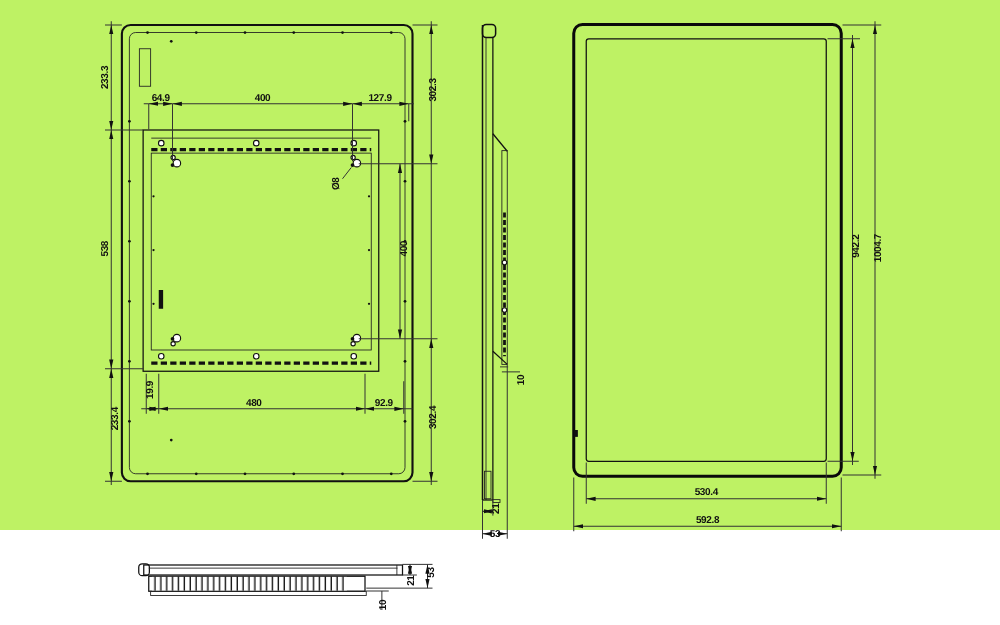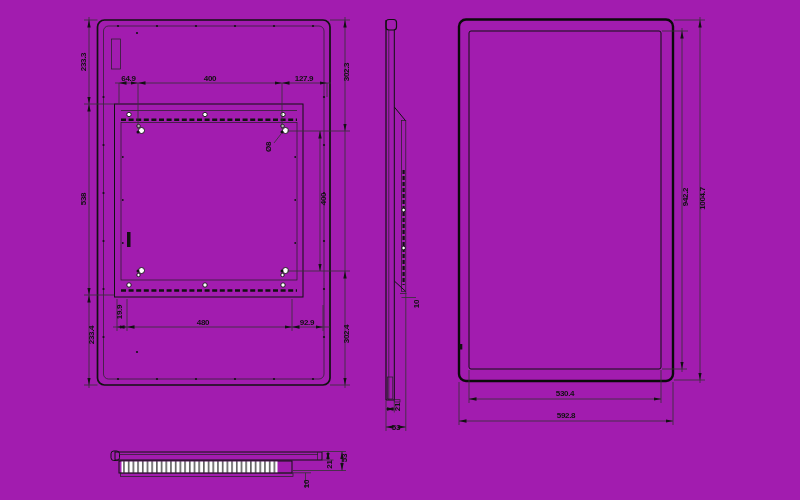--- a/index.html
+++ b/index.html
@@ -1,17 +1,17 @@
 <!DOCTYPE html>
 <html><head>
 <meta charset="utf-8">
 <style>
   html,body{margin:0;padding:0;background:#fff;}
   body{width:800px;height:500px;overflow:hidden;font-family:"Liberation Sans",sans-serif;}
-  #canvas{width:800px;height:500px;position:relative;background:#a21caf;}
+  #canvas{width:800px;height:424px;position:relative;background:#bef264;}
   svg{display:block;}
   .o17{fill:none;stroke:#111;stroke-width:1.7}
   .o24{fill:none;stroke:#0a0a0a;stroke-width:2.4}
   .o12{fill:none;stroke:#111;stroke-width:1.2}
   .o1{fill:none;stroke:#111;stroke-width:1}
   .o07{fill:none;stroke:#222;stroke-width:0.7}
   .thin{fill:none;stroke:#333;stroke-width:0.8}
   .dimseg{fill:none;stroke:#333;stroke-width:0.8}
   .dash{fill:none;stroke:#111;stroke-width:2.5;stroke-dasharray:5 2.6}
   .dash2{fill:none;stroke:#111;stroke-width:2.2;stroke-dasharray:4 2}

